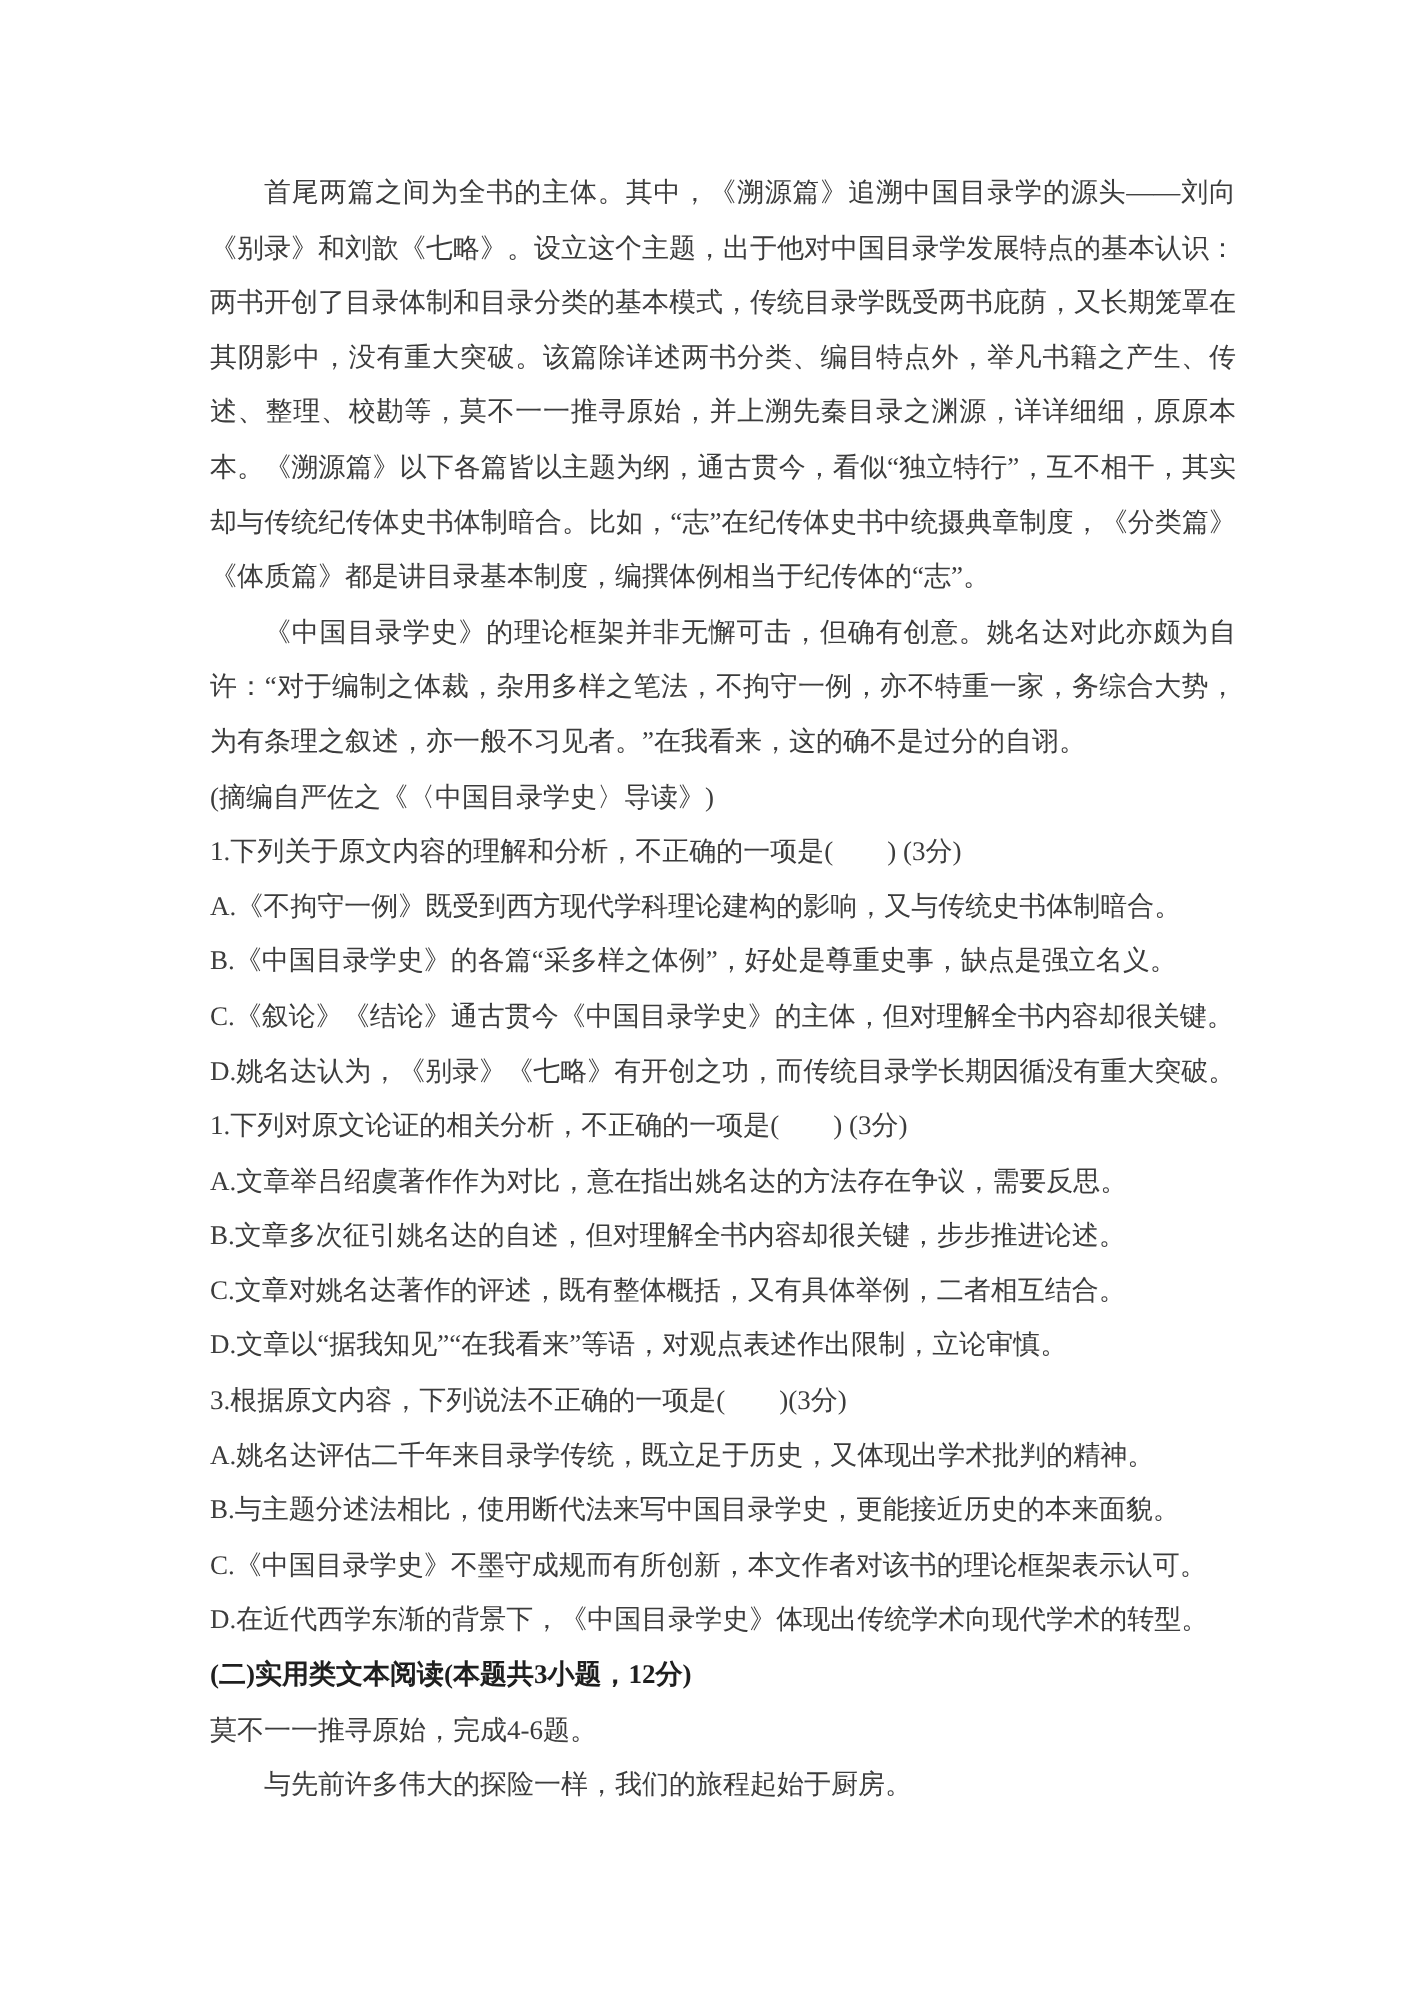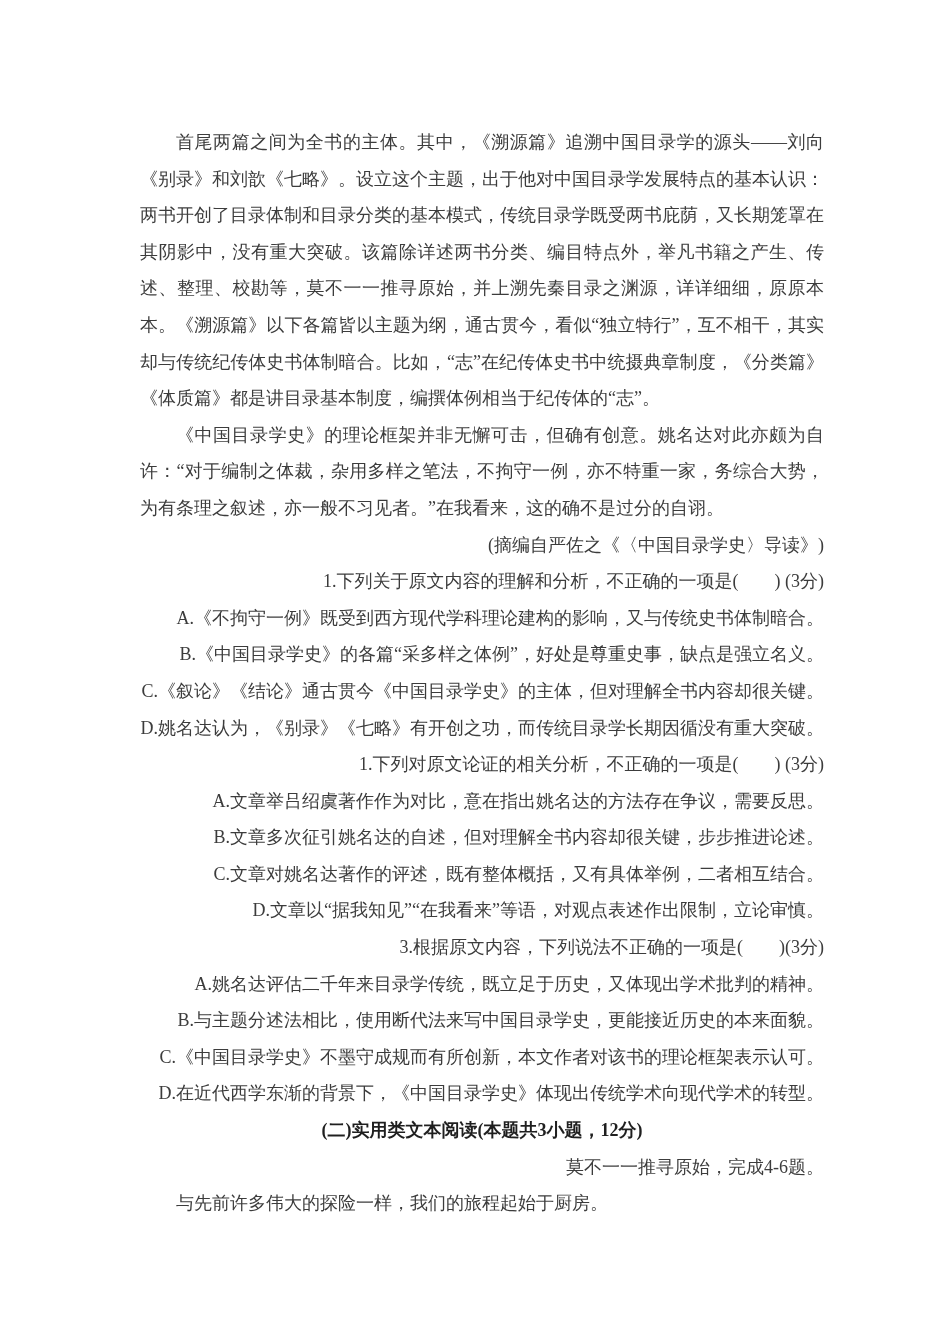--- a/index.html
+++ b/index.html
@@ -10,41 +10,40 @@
   .page {
     position: relative;
     width: 950px;
     height: 1344px;
     background: #ffffff;
     overflow: hidden;
   }
   .content {
     position: absolute;
     left: 140px;
-    top: 124px;
+    top: 110px;
     width: 684px;
     color: #3c3c3c;
     font-family: "Liberation Serif", "DejaVu Serif", serif;
     font-size: 18px;
     line-height: 36.6px;
   }
   .content > * {
     margin: 0;
     padding: 0;
-    text-align: center;
   }
   .para {
     text-align: justify;
     text-indent: 2em;
   }
   .attr-line {
-    text-align: right;
+    text-align: left;
   }
   .line {
-    text-align: right;
+    text-align: left;
     white-space: nowrap;
   }
   .section-heading {
     font-weight: 700;
     color: #1f1f1f;
     white-space: nowrap;
   }
 </style>
 </head>
 <body>

